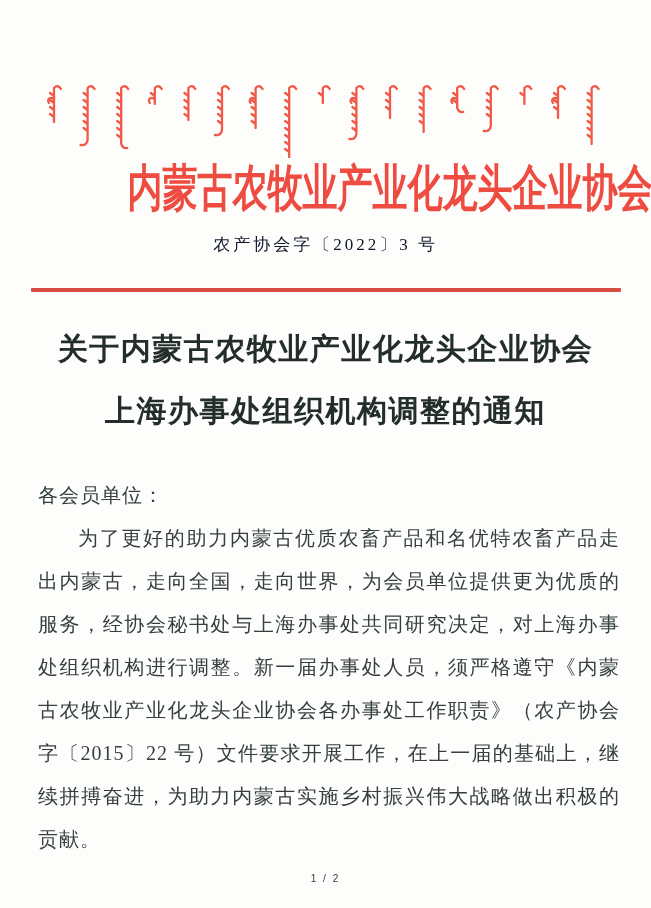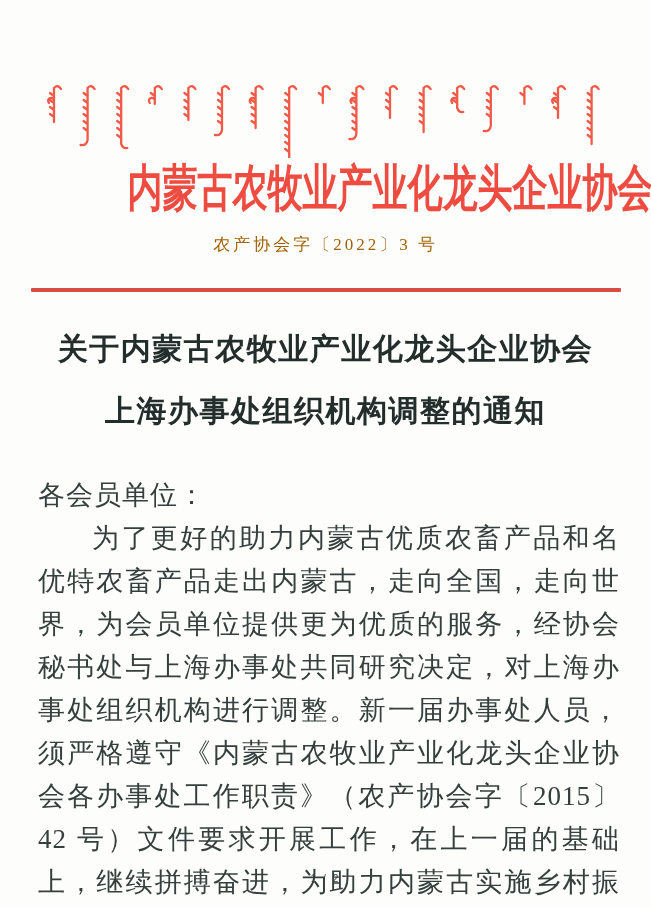--- a/index.html
+++ b/index.html
@@ -48,21 +48,21 @@
   .org-title .squeeze{
     display:inline-block;
     transform:scaleX(0.70);
     transform-origin:50% 50%;
   }
   .doc-number{
     margin-top:17px;
     text-align:center;
     font-size:17px;
     letter-spacing:3px;
-    color:#a16207;
+    color:#0f172a;
   }
   .red-rule{
     width:590px;
     height:4px;
     margin:32px auto 0;
     background:var(--divider);
     border-radius:1px;
   }
   
   .doc-title{
@@ -71,21 +71,21 @@
     font-weight:bold;
     color:#232e2c;
     font-size:30px;
     line-height:62px;
     letter-spacing:1.5px;
   }
   .doc-title .t-line{display:block;}
   .doc-text{
     margin:32px 31px 0 38px;
     color:#343f3e;
-    font-size:27px;
+    font-size:20px;
     line-height:43px;
     letter-spacing:1px;
     text-align:justify;
   }
   .salutation{margin-bottom:0;}
   .paragraph{
     text-indent:2em;
     margin-top:0;
   }
   
@@ -138,20 +138,20 @@
   </header>
 
   <main>
     <h2 class="doc-title">
       <span class="t-line">关于内蒙古农牧业产业化龙头企业协会</span>
       <span class="t-line">上海办事处组织机构调整的通知</span>
     </h2>
 
     <p class="doc-text salutation">各会员单位：</p>
 
-    <p class="doc-text paragraph">为了更好的助力内蒙古优质农畜产品和名优特农畜产品走出内蒙古，走向全国，走向世界，为会员单位提供更为优质的服务，经协会秘书处与上海办事处共同研究决定，对上海办事处组织机构进行调整。新一届办事处人员，须严格遵守《内蒙古农牧业产业化龙头企业协会各办事处工作职责》（农产协会字〔2015〕42 号）文件要求开展工作，在上一届的基础上，继续拼搏奋进，为助力内蒙古实施乡村振兴伟大战略做出积极的贡献。</p>
+    <p class="doc-text paragraph">为了更好的助力内蒙古优质农畜产品和名优特农畜产品走出内蒙古，走向全国，走向世界，为会员单位提供更为优质的服务，经协会秘书处与上海办事处共同研究决定，对上海办事处组织机构进行调整。新一届办事处人员，须严格遵守《内蒙古农牧业产业化龙头企业协会各办事处工作职责》（农产协会字〔2015〕22 号）文件要求开展工作，在上一届的基础上，继续拼搏奋进，为助力内蒙古实施乡村振兴伟大战略做出积极的贡献。</p>
   </main>
 
   <footer class="page-footer">
     <span class="page-num">1 / 2</span>
   </footer>
 
 </div>
 
 </body></html>

